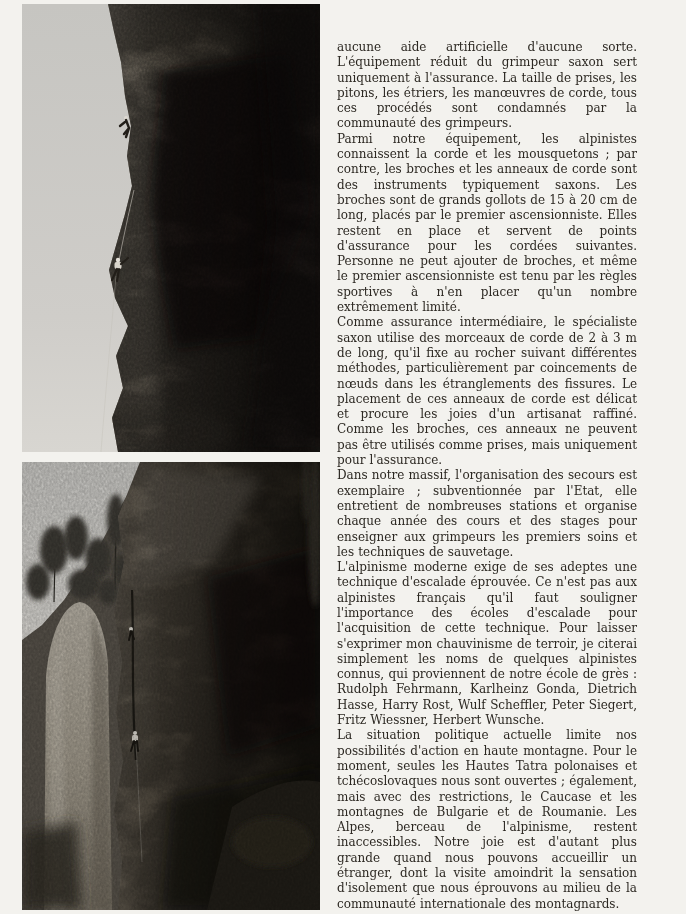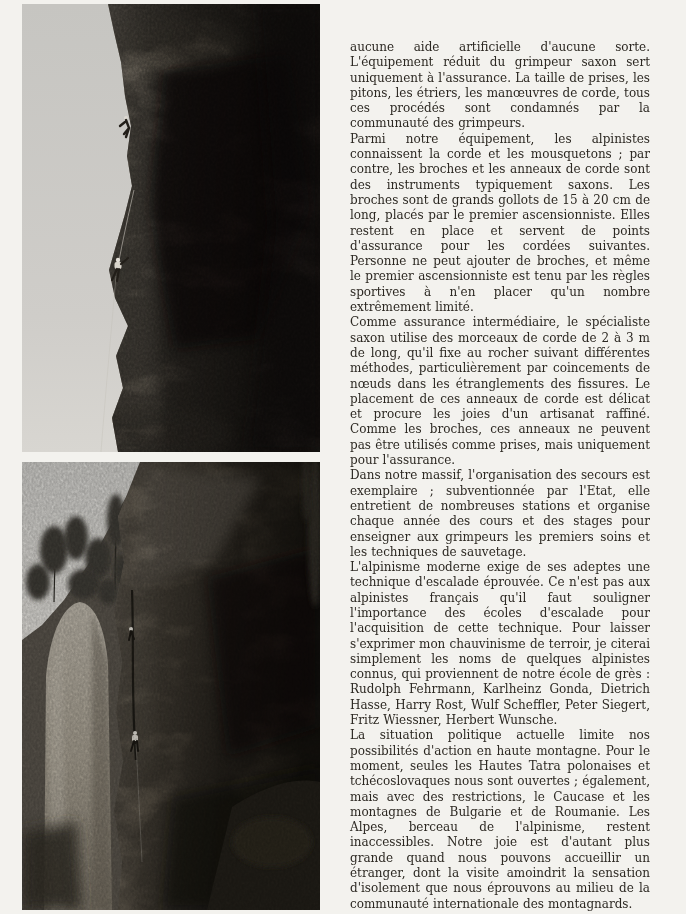--- a/index.html
+++ b/index.html
@@ -13,21 +13,21 @@
   .page { position: absolute; inset: 0; }
 
   
   .photo { position: absolute; left: 22px; width: 298px; overflow: hidden; background: #6b655c; }
   .photo-top { top: 4px; height: 448px; }
   .photo-bottom { top: 462px; height: 448px; }
   .photo svg { display: block; width: 100%; height: 100%; }
 
   
   .text-column {
-    position: absolute; left: 350px; top: 40px; width: 300px;
+    position: absolute; left: 337px; top: 40px; width: 300px;
     color: #2c2822;
   }
   .text-column p {
     margin: 0;
     font-size: 12px;
     line-height: 15.3px;
     text-align: justify;
     hyphens: auto;
     word-spacing: 0.3px;
   }

